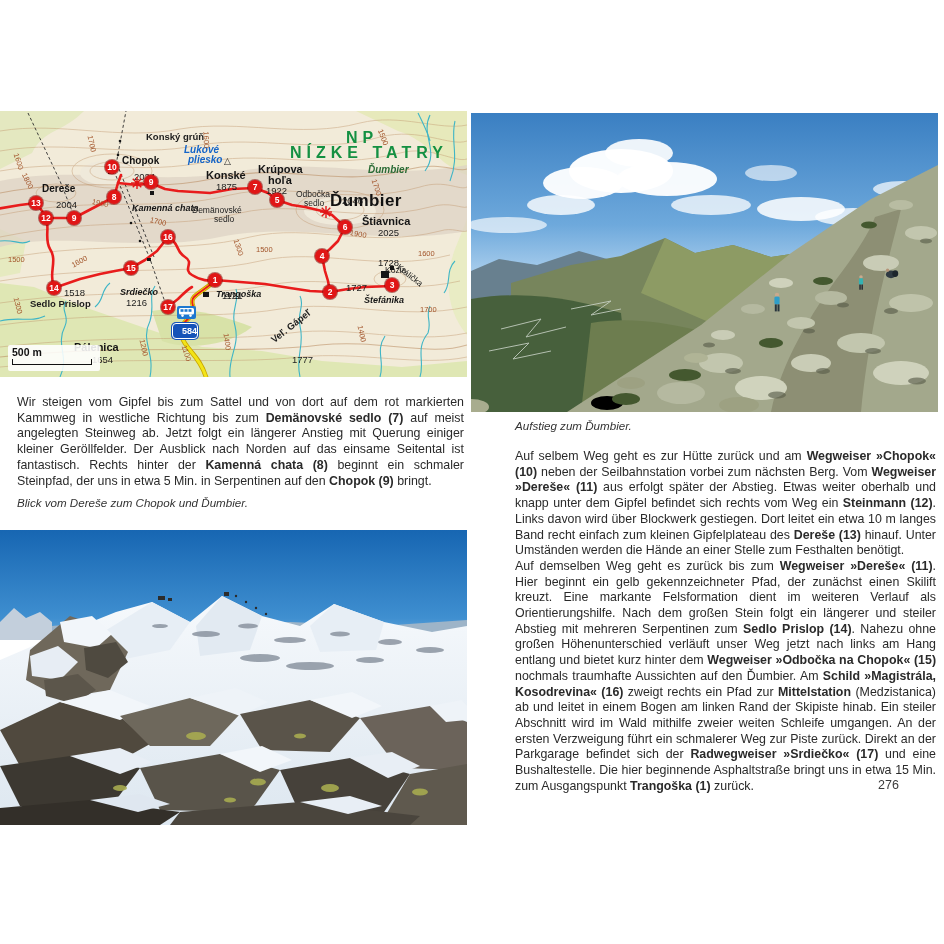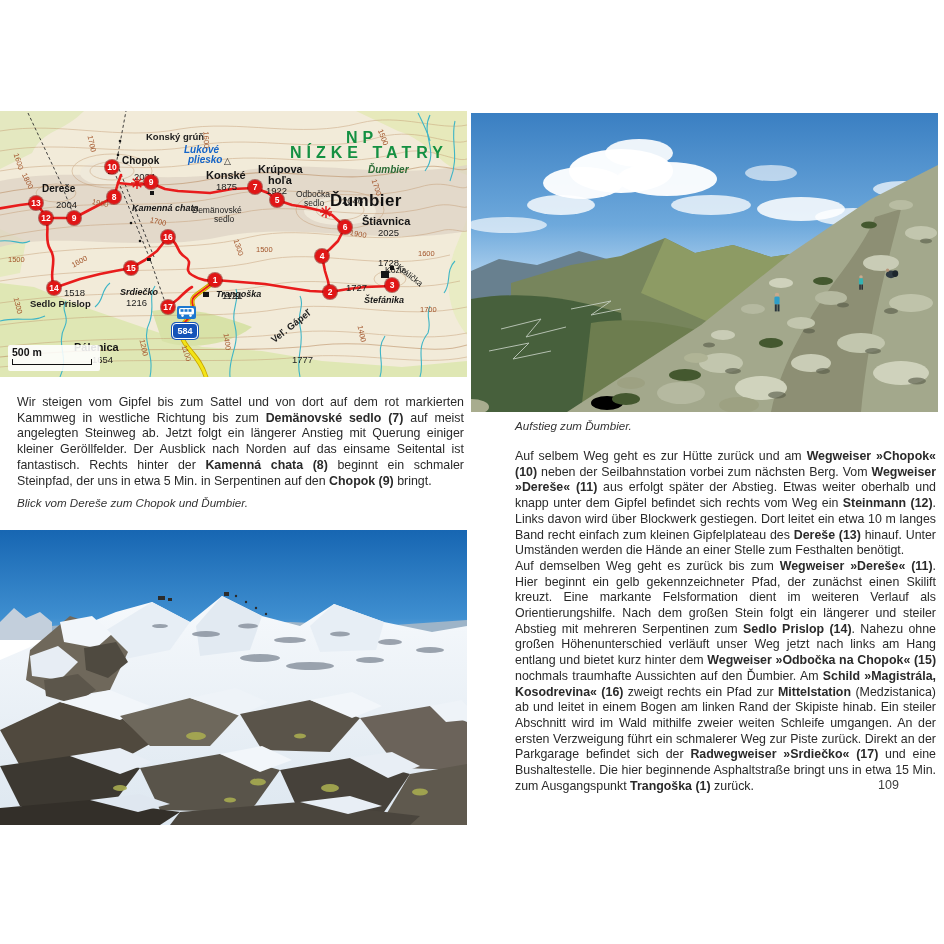--- a/index.html
+++ b/index.html
@@ -33,21 +33,21 @@
   .area{font-size:10px;font-style:italic;font-weight:700;color:#2a6b35;}
   .np{font-weight:700;font-size:16px;color:#149042;letter-spacing:5px;}
   .contour{font-size:7.5px;color:#a2542a;}
   .sym{font-size:9px;color:#222;}
   .mk{position:absolute;width:14px;height:14px;border-radius:50%;background:#e01616;
       box-shadow:0 0 0 1px rgba(130,0,0,.55);color:#fff;font-weight:700;font-size:8.5px;
       display:flex;align-items:center;justify-content:center;}
   .vp{position:absolute;width:14px;height:14px;}
   .road-shield{position:absolute;left:172px;top:212px;width:24px;height:14px;background:#1553b8;
       border:1px solid #fff;border-radius:4px;box-shadow:0 0 0 1px #1553b8;color:#fff;
-      font-size:9px;font-weight:700;display:flex;align-items:center;justify-content:center;}
+      font-size:9px;font-weight:700;display:flex;align-items:center;justify-content:flex-end;}
   .bus-stop{position:absolute;left:177px;top:195px;width:19px;height:13px;background:#1e78d0;
       border-radius:2px;display:flex;align-items:center;justify-content:center;}
   .scale-bar{position:absolute;left:8px;top:234px;width:92px;height:26px;background:rgba(255,255,255,.88);
       border-radius:2px;font-size:10.5px;font-weight:700;color:#111;padding:1px 4px;box-sizing:border-box;}
   .scale-line{margin-top:1px;height:5px;border-left:1.5px solid #111;border-right:1.5px solid #111;
       border-bottom:1.5px solid #111;width:78px;}
 
   
   .photo-right{position:absolute;left:471px;top:113px;}
   .photo-left{position:absolute;left:0;top:530px;}
@@ -457,14 +457,14 @@
         <ellipse cx="420" cy="262" rx="8" ry="3.5"></ellipse>
       <ellipse cx="230" cy="270" rx="6" ry="2.5"></ellipse>
     </g>
   </svg>
 
   <div class="body-text right-text">
     <p><span>Auf selbem Weg geht es zur Hütte zurück und am </span><span class="b">Wegweiser »Chopok« (10)</span><span> neben der Seilbahnstation vorbei zum nächsten Berg. Vom </span><span class="b">Wegweiser »Dereše« (11)</span><span> aus erfolgt später der Abstieg. Etwas weiter oberhalb und knapp unter dem Gipfel befindet sich rechts vom Weg ein </span><span class="b">Steinmann (12)</span><span>. Links davon wird über Blockwerk gestiegen. Dort leitet ein etwa 10 m langes Band recht einfach zum kleinen Gipfelplateau des </span><span class="b">Dereše (13)</span><span> hinauf. Unter Umständen werden die Hände an einer Stelle zum Festhalten benötigt.</span></p>
     <p><span>Auf demselben Weg geht es zurück bis zum </span><span class="b">Wegweiser »Dereše« (11)</span><span>. Hier beginnt ein gelb gekennzeichneter Pfad, der zunächst einen Skilift kreuzt. Eine markante Felsformation dient im weiteren Verlauf als Orientierungshilfe. Nach dem großen Stein folgt ein längerer und steiler Abstieg mit mehreren Serpentinen zum </span><span class="b">Sedlo Prislop (14)</span><span>. Nahezu ohne großen Höhenunterschied verläuft unser Weg jetzt nach links am Hang entlang und bietet kurz hinter dem </span><span class="b">Wegweiser »Odbočka na Chopok« (15)</span><span> nochmals traumhafte Aussichten auf den Ďumbier. Am </span><span class="b">Schild »Magistrála, Kosodrevina« (16)</span><span> zweigt rechts ein Pfad zur </span><span class="b">Mittelstation</span><span> (Medzistanica) ab und leitet in einem Bogen am linken Rand der Skipiste hinab. Ein steiler Abschnitt wird im Wald mithilfe zweier weiten Schleife umgangen. An der ersten Verzweigung führt ein schmalerer Weg zur Piste zurück. Direkt an der Parkgarage befindet sich der </span><span class="b">Radwegweiser »Srdiečko« (17)</span><span> und eine Bushaltestelle. Die hier beginnende Asphaltstraße bringt uns in etwa 15 Min. zum Ausgangspunkt </span><span class="b">Trangoška (1)</span><span> zurück.</span></p>
   </div>
 
-  <div class="page-number">109</div>
+  <div class="page-number">276</div>
 </div>
 
 </body></html>

